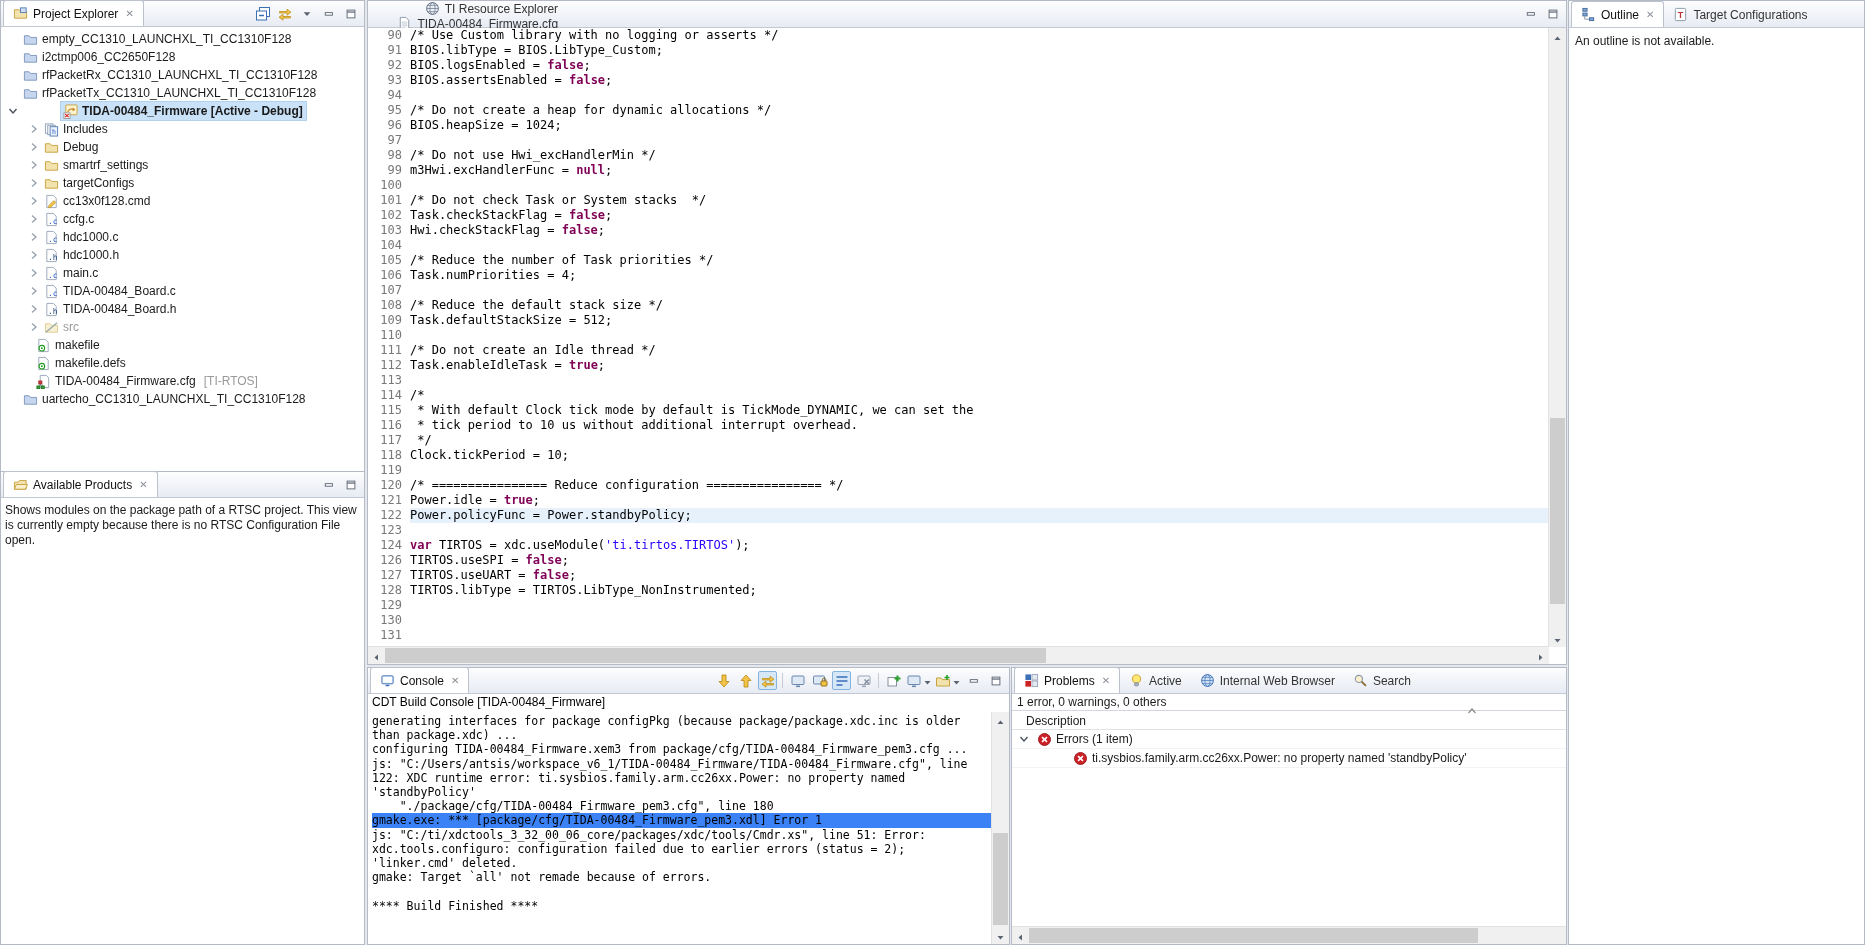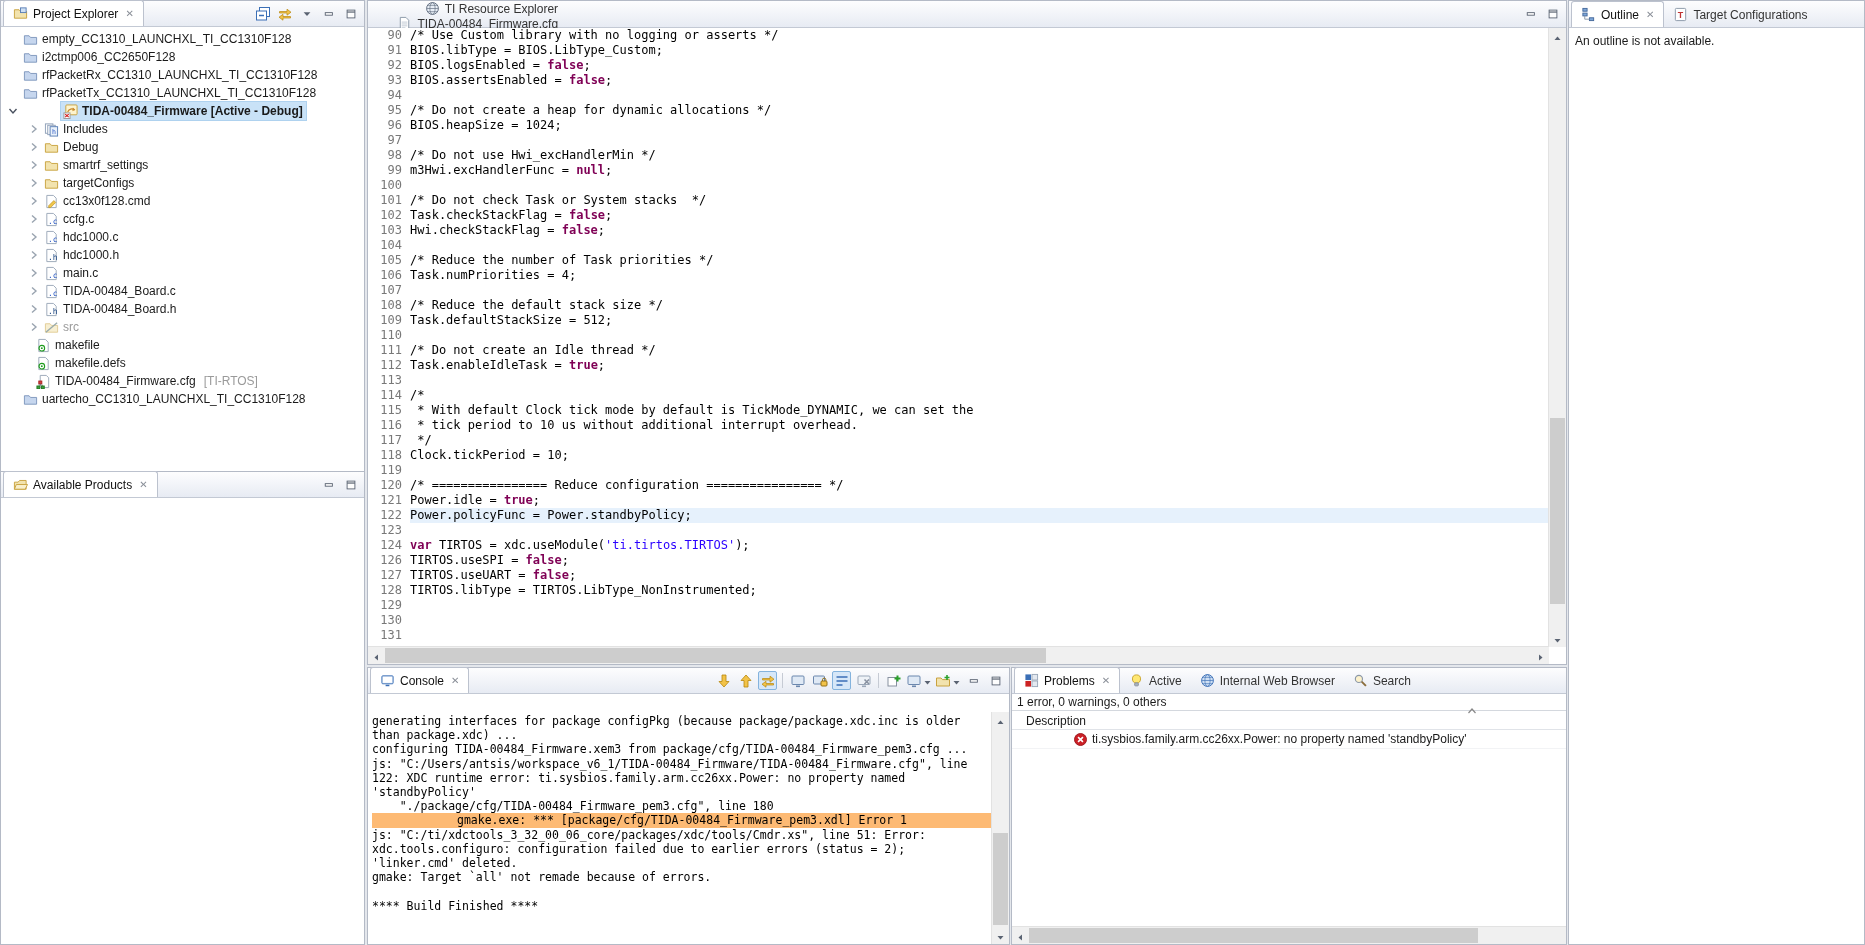--- a/index.html
+++ b/index.html
@@ -66,21 +66,21 @@
   .tk-comment{color:#000000;}
   .tk-keyword{color:#7F0055;font-weight:bold;}
   .tk-string{color:#2A00FF;}
 
   
   #console-sub{position:absolute;left:0;top:26px;right:0;height:17px;padding:1px 4px;
       box-sizing:border-box;color:#000;background:#fff;font-size:12px;}
   #console-text{position:absolute;left:0;top:44px;right:17px;bottom:0;overflow:hidden;
       font-family:"DejaVu Sans Mono",monospace;font-size:11.5px;line-height:14.2px;padding:2px 0 0 4px;}
   .conline{white-space:pre;color:#000;}
-  .conline.hl{background:#fdba74;text-align:center;}
+  .conline.hl{background:#3b82f6;}
 
   
   #problems-summary{position:absolute;left:0;top:26px;right:0;height:17px;padding:1px 5px;
       box-sizing:border-box;border-bottom:1px solid #d4d8de;background:#fff;}
   #problems-colhdr{position:absolute;left:0;top:43px;right:0;height:19px;padding:2px 5px 0 14px;
       box-sizing:border-box;border-bottom:1px solid #e0e3e8;background:#fff;display:flex;align-items:center;}
   #problems-colhdr .sort-ind{position:absolute;right:88px;top:-6px;color:#777;}
   .prow{display:flex;align-items:center;height:18px;gap:4px;padding-left:4px;border-bottom:1px solid #f2f3f5;}
   .prow .indent2{width:52px;}
 
@@ -484,20 +484,21 @@
               </svg></span>
           </span>
         <span class="tbtn">
             <span class="ic12"><svg xmlns="http://www.w3.org/2000/svg" viewBox="0 0 16 16">
                 <rect x="2.8" y="2.8" width="10.4" height="10.4" fill="#fdfdfd" stroke="#5a6372" stroke-width="1.2"></rect>
                 <path d="M2.8 5.4h10.4" stroke="#5a6372" stroke-width="1.6"></path>
               </svg></span>
           </span>
       </div>
     </div>
+    <div id="ap-desc">Shows modules on the package path of a RTSC project. This view is currently empty because there is no RTSC Configuration File open.</div>
   </section>
 
   <section class="panel" id="editor" style="left:367px;top:0;width:1200px;height:665px;">
     <div class="tabbar">
       <div id="editor-tabs">
           <div class="vtab">
             <span class="ic15"><svg xmlns="http://www.w3.org/2000/svg" viewBox="0 0 16 16">
                 <circle cx="8" cy="8" r="6.3" fill="#e8eef6" stroke="#5f6b7d"></circle>
                 <ellipse cx="8" cy="8" rx="2.8" ry="6.3" fill="none" stroke="#5f6b7d" stroke-width=".7"></ellipse>
                 <path d="M1.7 8h12.6M2.6 4.6h10.8M2.6 11.4h10.8" stroke="#5f6b7d" stroke-width=".7"></path>
@@ -815,20 +816,21 @@
               </svg></span>
           </span>
         <span class="tbtn">
             <span class="ic12"><svg xmlns="http://www.w3.org/2000/svg" viewBox="0 0 16 16">
                 <rect x="2.8" y="2.8" width="10.4" height="10.4" fill="#fdfdfd" stroke="#5a6372" stroke-width="1.2"></rect>
                 <path d="M2.8 5.4h10.4" stroke="#5a6372" stroke-width="1.6"></path>
               </svg></span>
           </span>
       </div>
     </div>
+    <div id="console-sub">CDT Build Console [TIDA-00484_Firmware]</div>
     <div id="console-text">
         <div class="conline">generating interfaces for package configPkg (because package/package.xdc.inc is older</div>
         <div class="conline">than package.xdc) ...</div>
         <div class="conline">configuring TIDA-00484_Firmware.xem3 from package/cfg/TIDA-00484_Firmware_pem3.cfg ...</div>
         <div class="conline">js: "C:/Users/antsis/workspace_v6_1/TIDA-00484_Firmware/TIDA-00484_Firmware.cfg", line</div>
         <div class="conline">122: XDC runtime error: ti.sysbios.family.arm.cc26xx.Power: no property named</div>
         <div class="conline">'standbyPolicy'</div>
         <div class="conline">    "./package/cfg/TIDA-00484_Firmware_pem3.cfg", line 180</div>
         <div class="conline hl">gmake.exe: *** [package/cfg/TIDA-00484_Firmware_pem3.xdl] Error 1</div>
         <div class="conline">js: "C:/ti/xdctools_3_32_00_06_core/packages/xdc/tools/Cmdr.xs", line 51: Error:</div>
@@ -892,20 +894,34 @@
     </div>
     <div id="problems-summary">1 error, 0 warnings, 0 others</div>
     <div id="problems-colhdr">
       <span>Description</span>
       <span class="sort-ind ic12"><svg xmlns="http://www.w3.org/2000/svg" viewBox="0 0 12 12">
             <path d="M2.5 8l3.5-4 3.5 4" fill="none" stroke="#888" stroke-width="1.2"></path>
           </svg></span>
     </div>
     <div style="position:absolute;left:0;top:62px;right:0;bottom:17px;overflow:hidden;">
       <div class="prow">
+        <span class="chev">
+            <span class="ic12"><svg xmlns="http://www.w3.org/2000/svg" viewBox="0 0 12 12">
+                <path d="M2.5 4l3.5 4 3.5-4" fill="none" stroke="#4a5260" stroke-width="1.4"></path>
+              </svg></span>
+          </span>
+        <span class="tic">
+            <span class="ic15"><svg xmlns="http://www.w3.org/2000/svg" viewBox="0 0 16 16">
+                <circle cx="8" cy="8" r="6.4" fill="#cb2026" stroke="#9d181d"></circle>
+                <path d="M5.4 5.4l5.2 5.2M10.6 5.4l-5.2 5.2" stroke="#fff" stroke-width="1.7"></path>
+              </svg></span>
+          </span>
+        <span>Errors (1 item)</span>
+      </div>
+      <div class="prow">
         <span class="indent2"></span>
         <span class="tic">
             <span class="ic15"><svg xmlns="http://www.w3.org/2000/svg" viewBox="0 0 16 16">
                 <circle cx="8" cy="8" r="6.4" fill="#cb2026" stroke="#9d181d"></circle>
                 <path d="M5.4 5.4l5.2 5.2M10.6 5.4l-5.2 5.2" stroke="#fff" stroke-width="1.7"></path>
               </svg></span>
           </span>
         <span>ti.sysbios.family.arm.cc26xx.Power: no property named 'standbyPolicy'</span>
       </div>
     </div>

